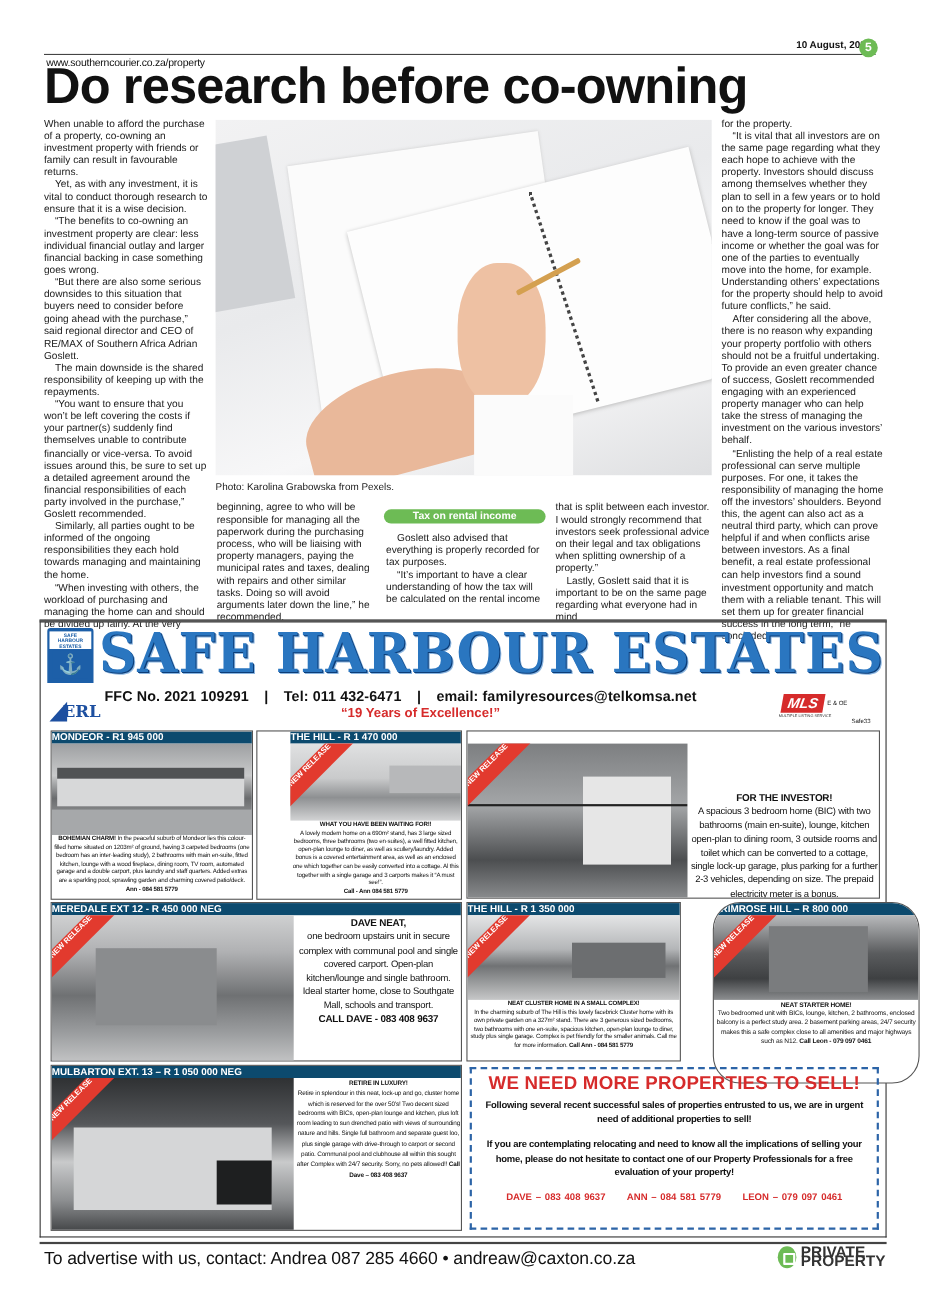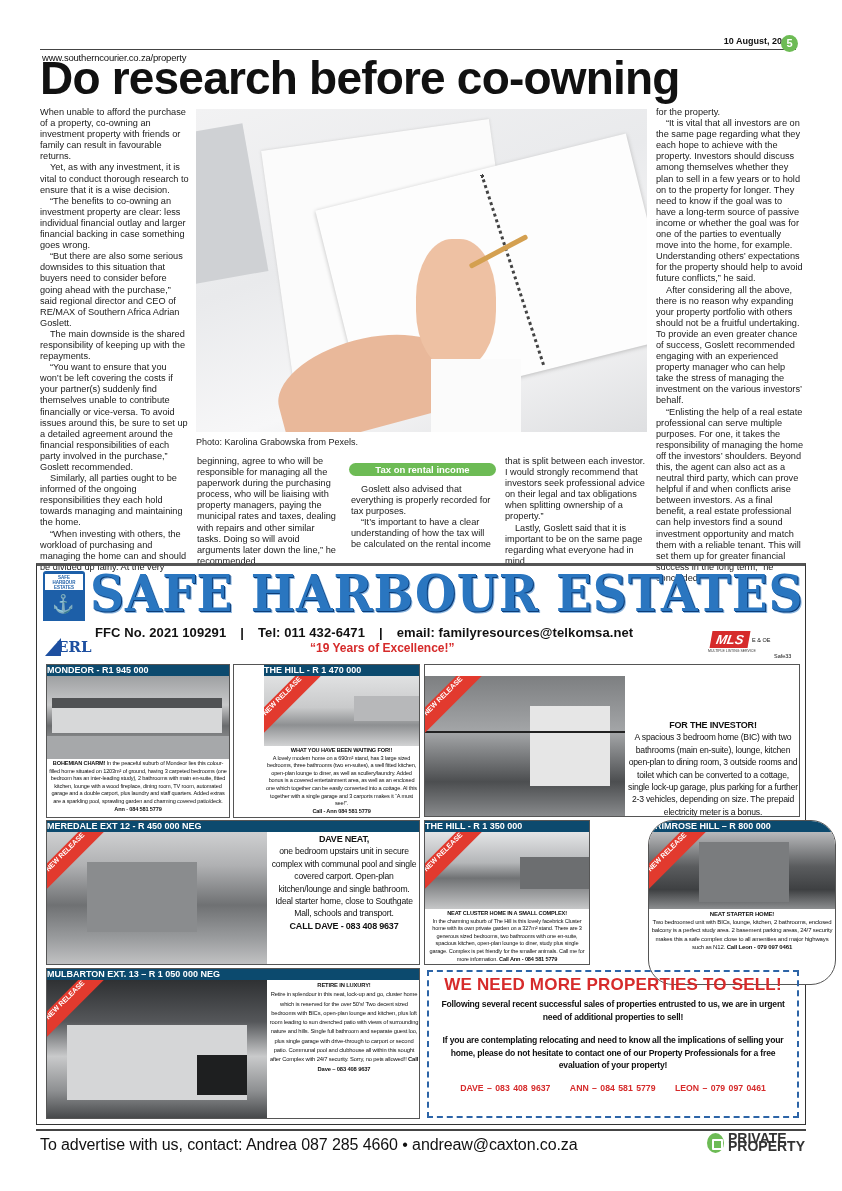--- a/index.html
+++ b/index.html
@@ -199,21 +199,21 @@
     <div class="house" style="left:40px; top:30px; width:110px; height:70px; background:#8a8c8e;"></div>
     <div class="ribbon"><span>NEW RELEASE</span></div>
   </div>
   <div class="ltext-big" style="position:absolute; left:222px; top:12px; width:150px;">
     <div class="h">DAVE NEAT,</div>
     <div>one bedroom upstairs unit in secure complex with communal pool and single covered carport. Open-plan kitchen/lounge and single bathroom. Ideal starter home, close to Southgate Mall, schools and transport.</div>
     <div class="h">CALL DAVE - 083 408 9637</div>
   </div>
 </div>
 
-<div class="abs listing" style="left:424px; top:820px; width:166px; height:145px;">
+<div class="abs listing" style="left:424px; top:820px; width:195px; height:145px;">
   <div class="lhead">THE HILL -  R 1 350 000</div>
   <div class="limg" style="height:77px; background: linear-gradient(180deg,#e4e5e6 0%,#b4b6b8 40%,#707274 60%,#c6c7c8 100%);">
     <div class="house" style="left:95px; top:25px; width:85px; height:32px; background:#6c6e70;"></div>
     <div class="ribbon"><span>NEW RELEASE</span></div>
   </div>
   <div class="ltext">
     <b>NEAT CLUSTER HOME IN A SMALL COMPLEX!</b><br>
     <span>In the charming suburb of The Hill is this lovely facebrick Cluster home with its own private garden on a 327m² stand. There are 3 generous sized bedrooms, two bathrooms with one en-suite, spacious kitchen, open-plan lounge to diner, study plus single garage. Complex is pet friendly for the smaller animals. Call me for more information.</span>
     <b>Call  Ann - 084 581 5779</b>
   </div>

